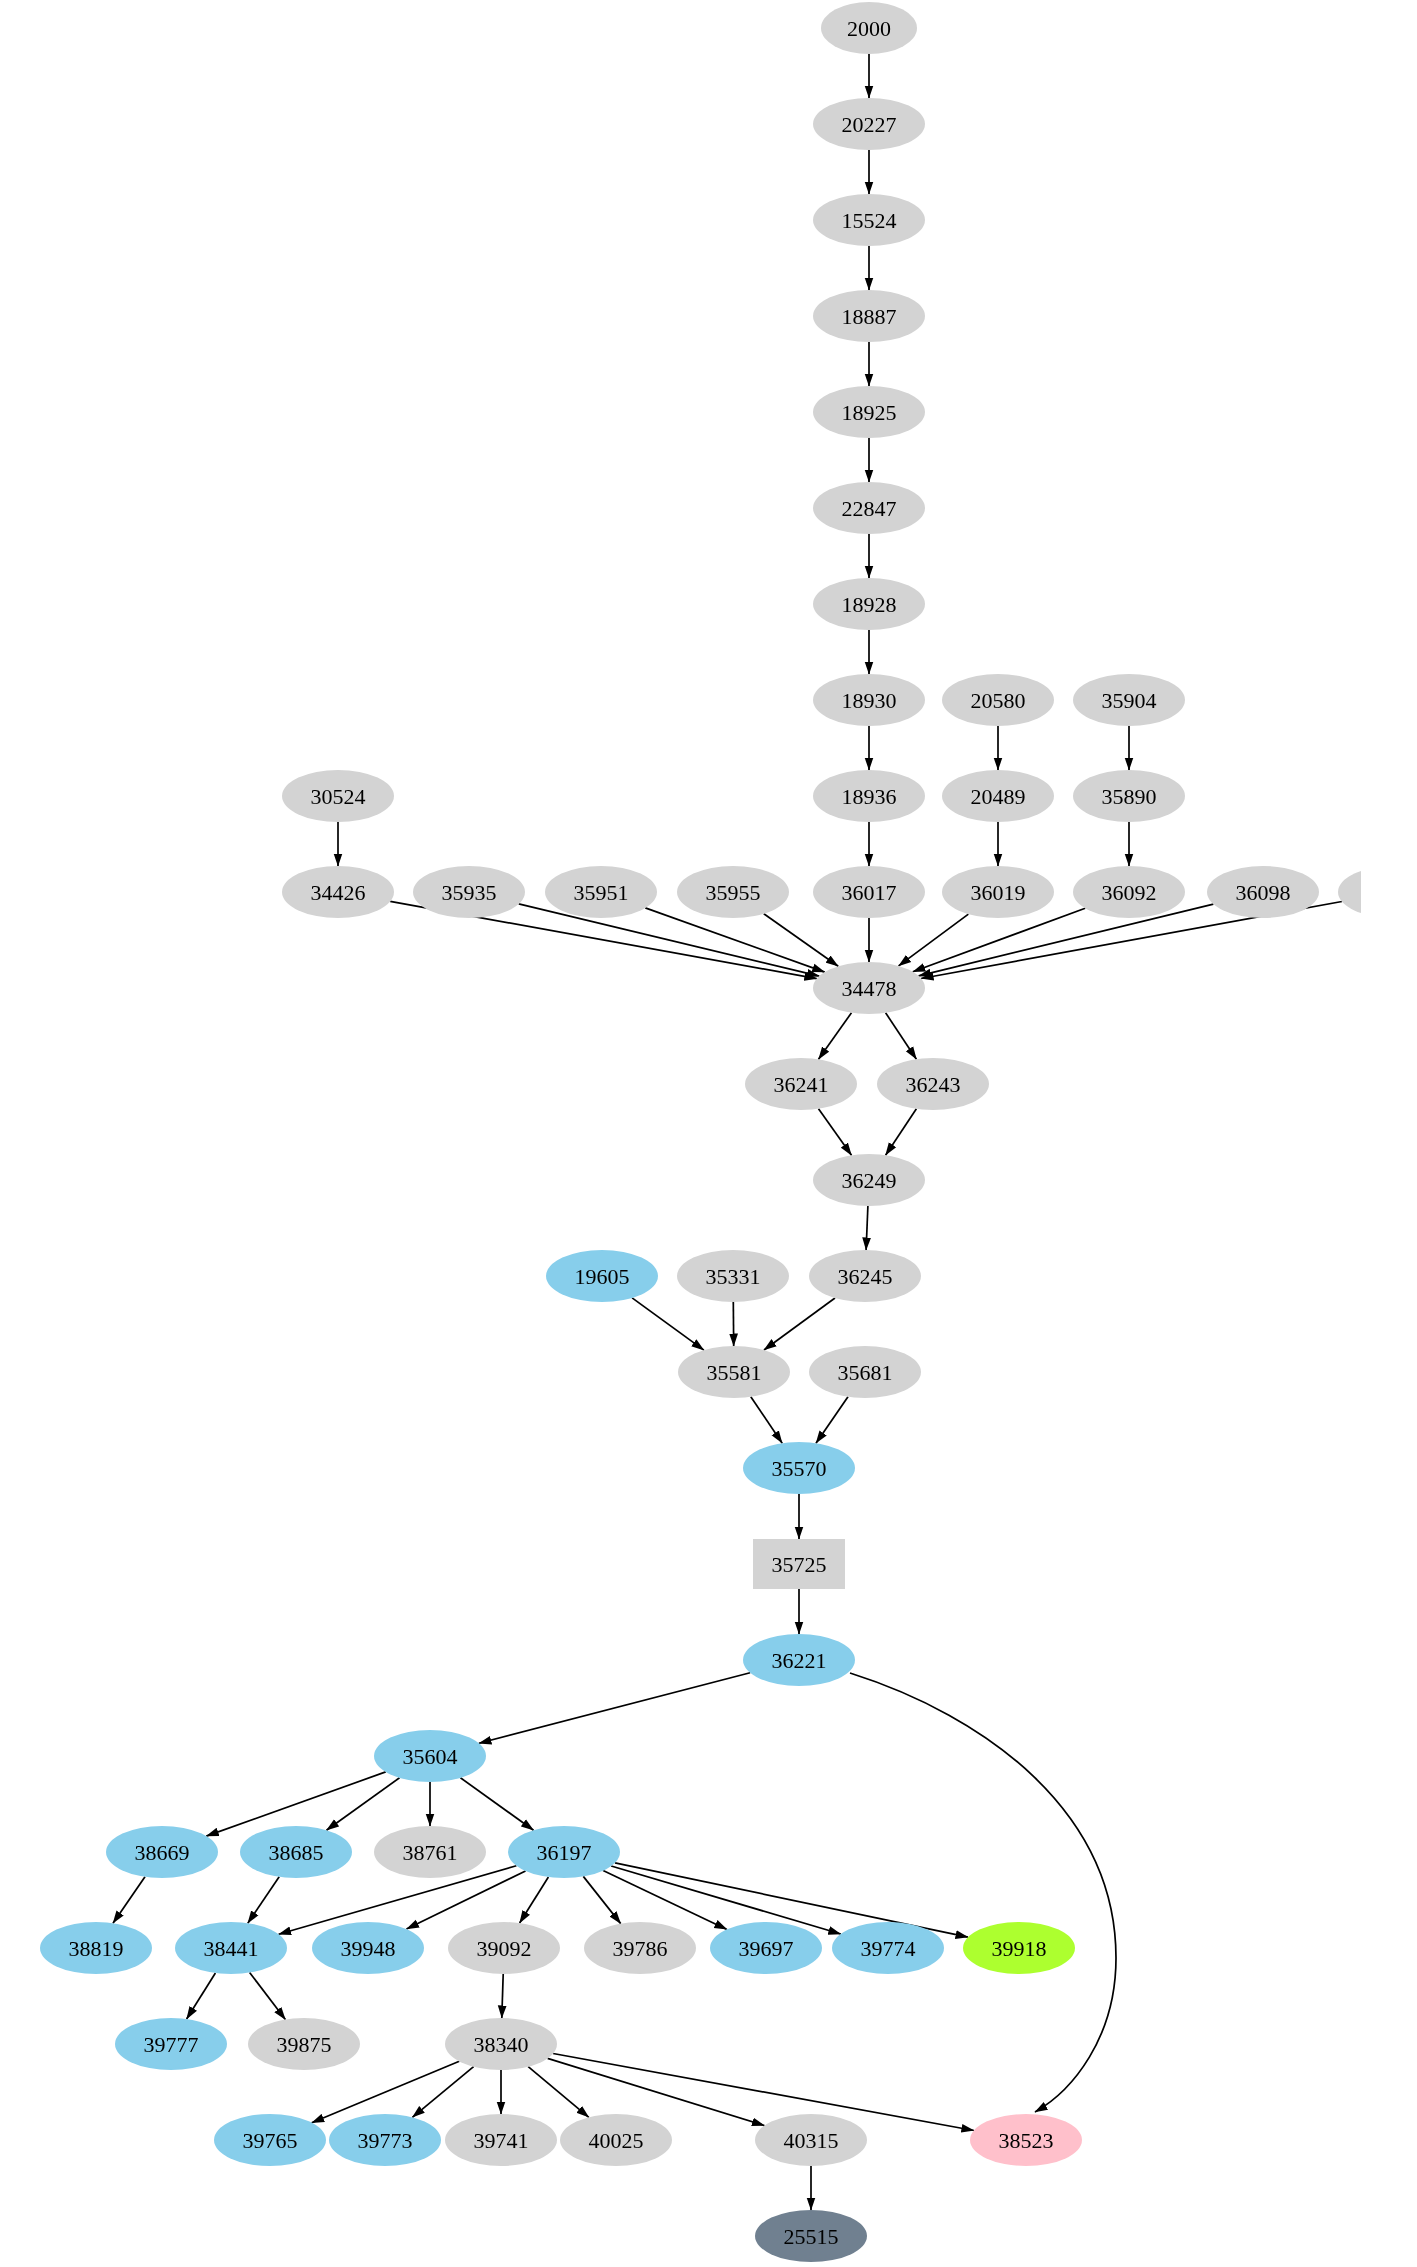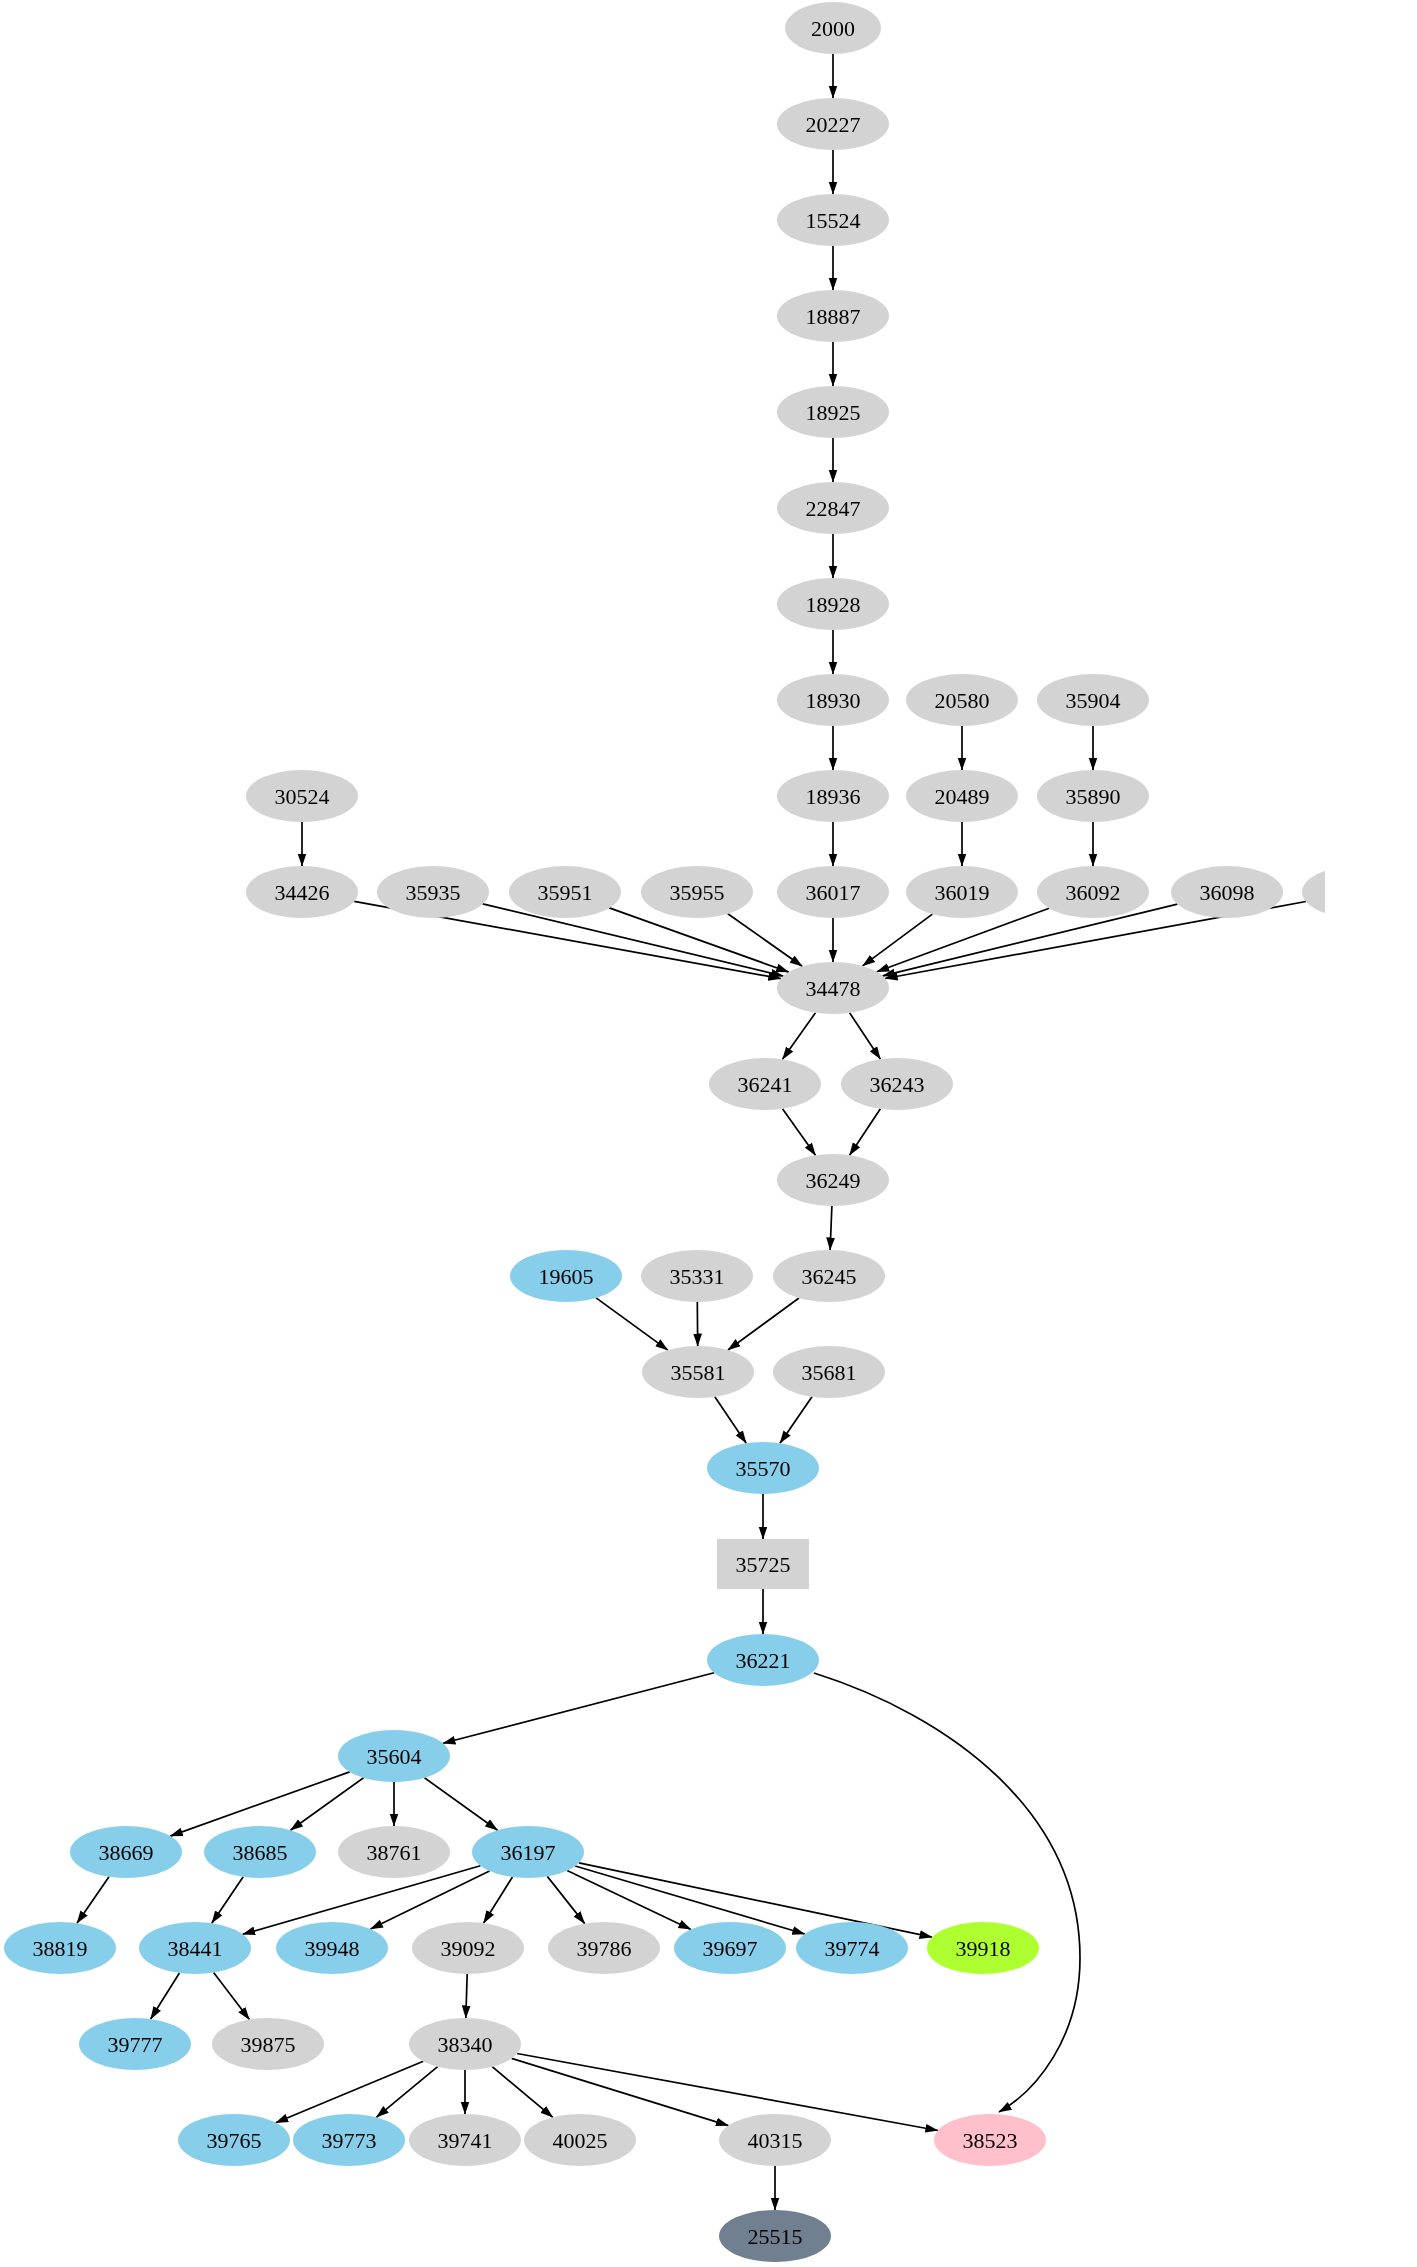--- a/index.html
+++ b/index.html
@@ -6,20 +6,21 @@
     margin: 0;
     padding: 0;
     background: #ffffff;
   }
   #canvas-wrap {
     width: 1325px;
     height: 2267px;
     position: relative;
     background: #ffffff;
     overflow: hidden;
+    margin-left: 36px;
   }
   svg { display: block; }
   .node-label {
     font-family: "Liberation Serif", "DejaVu Serif", serif;
     font-size: 22px;
     fill: #000000;
     text-anchor: middle;
   }
   .edge-line {
     stroke: #000000;

